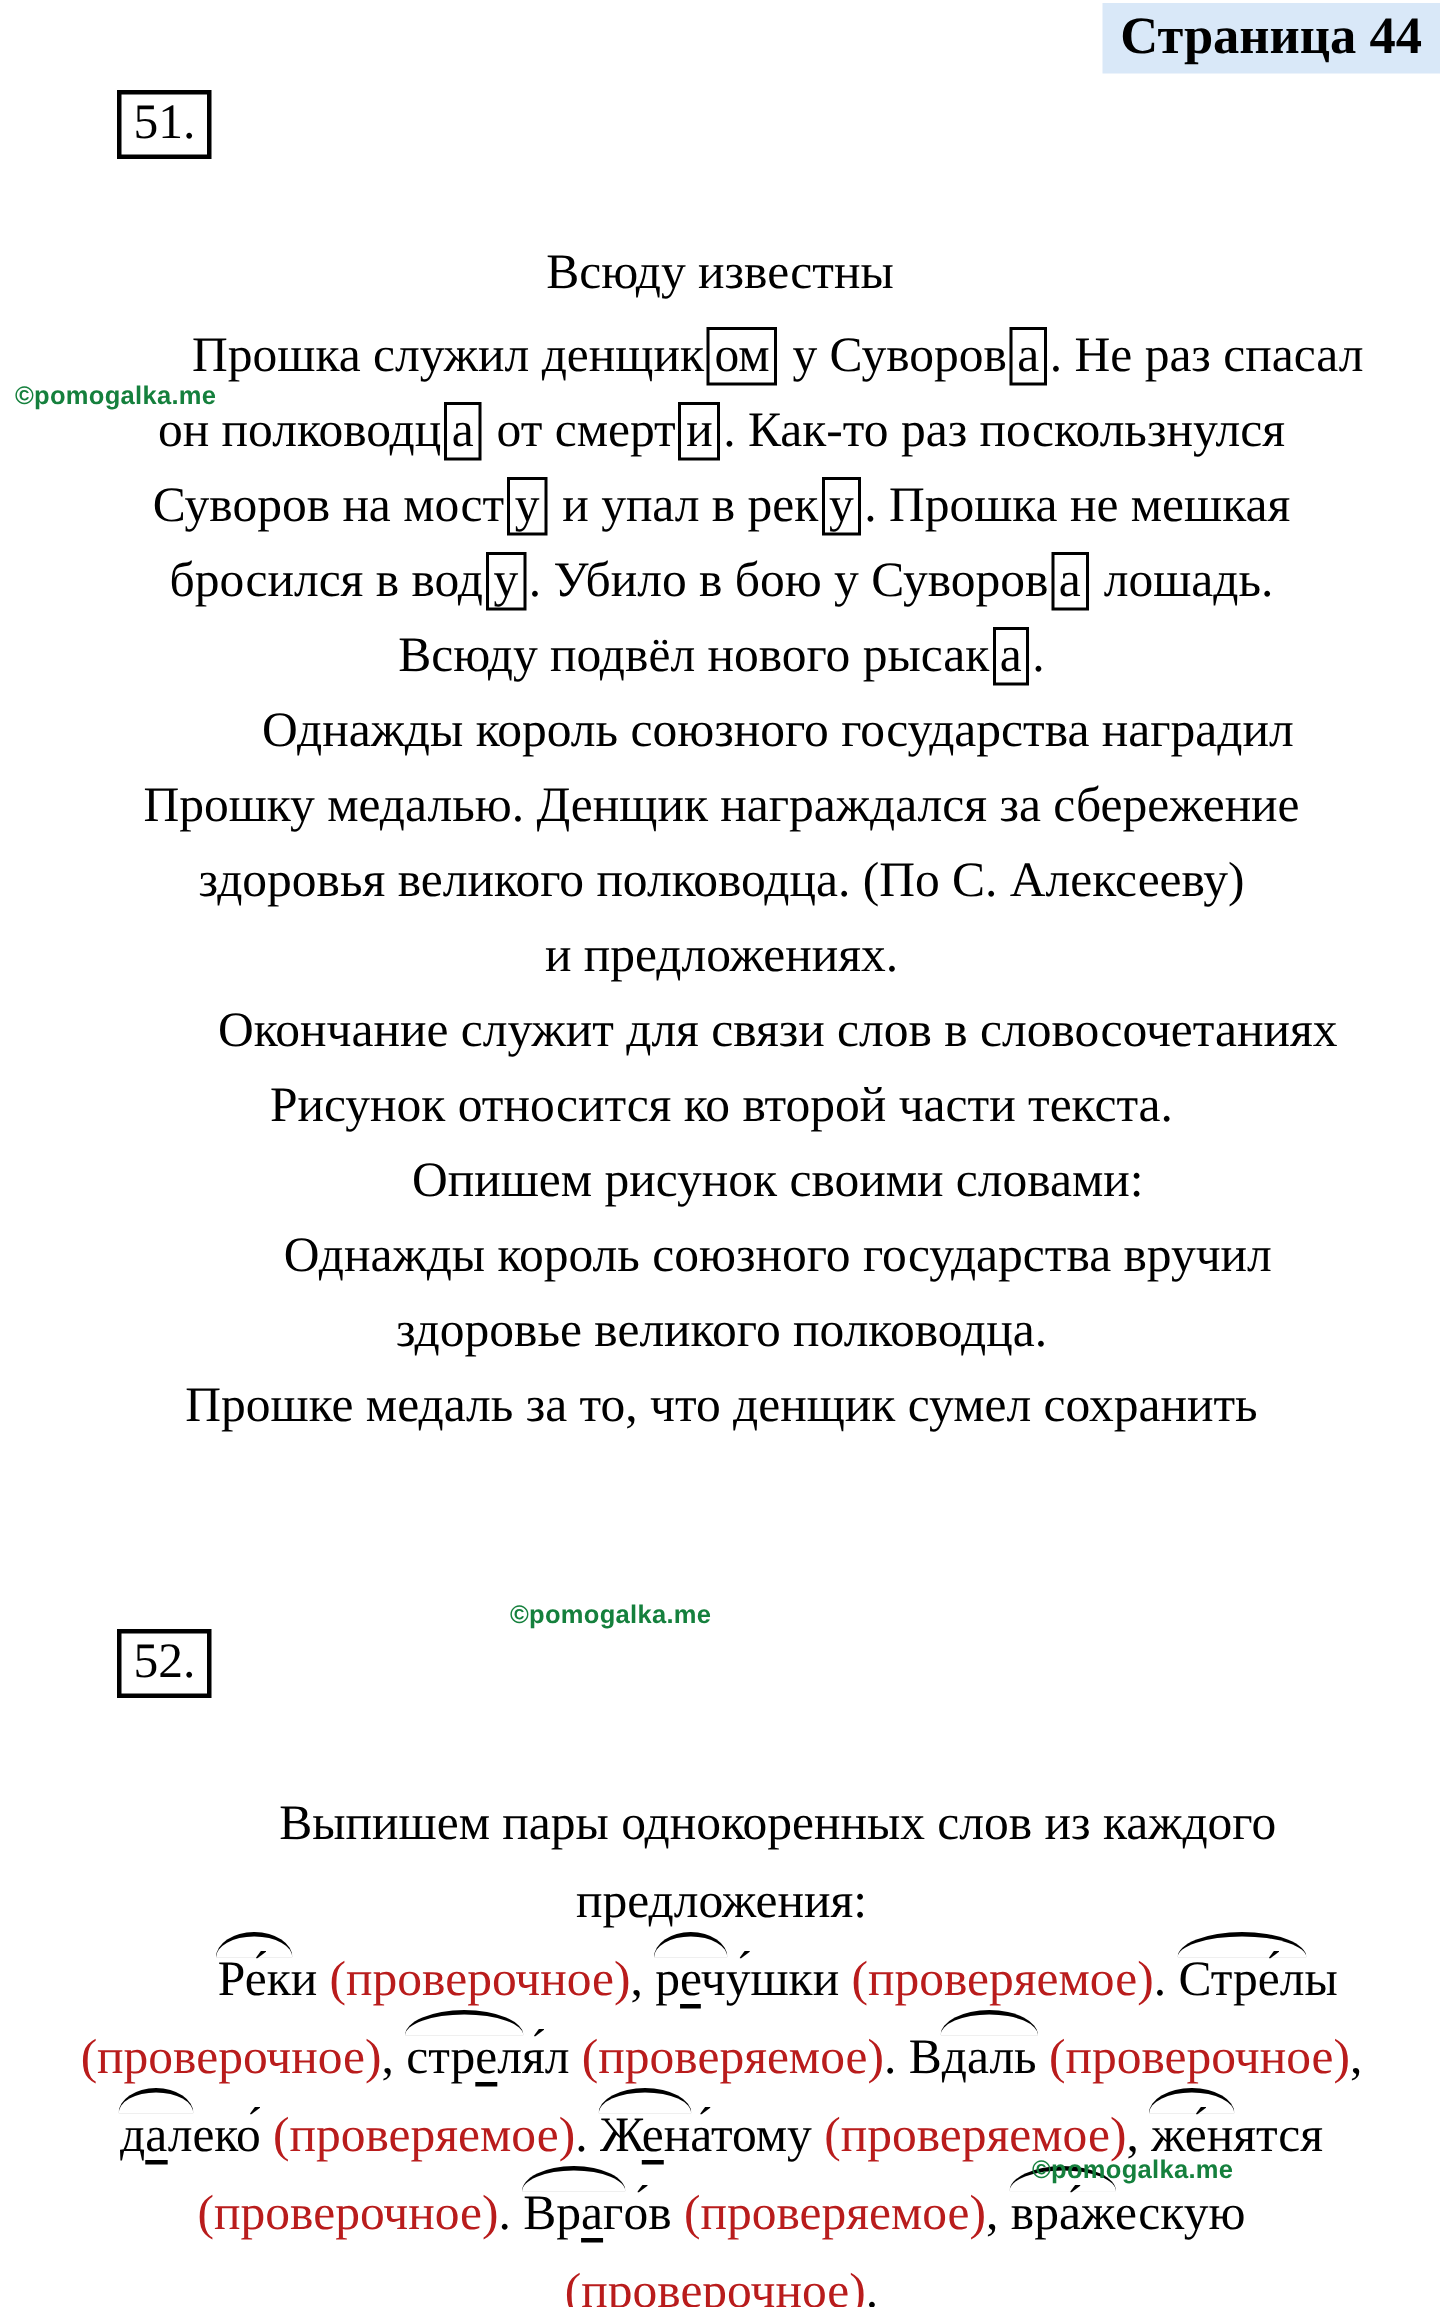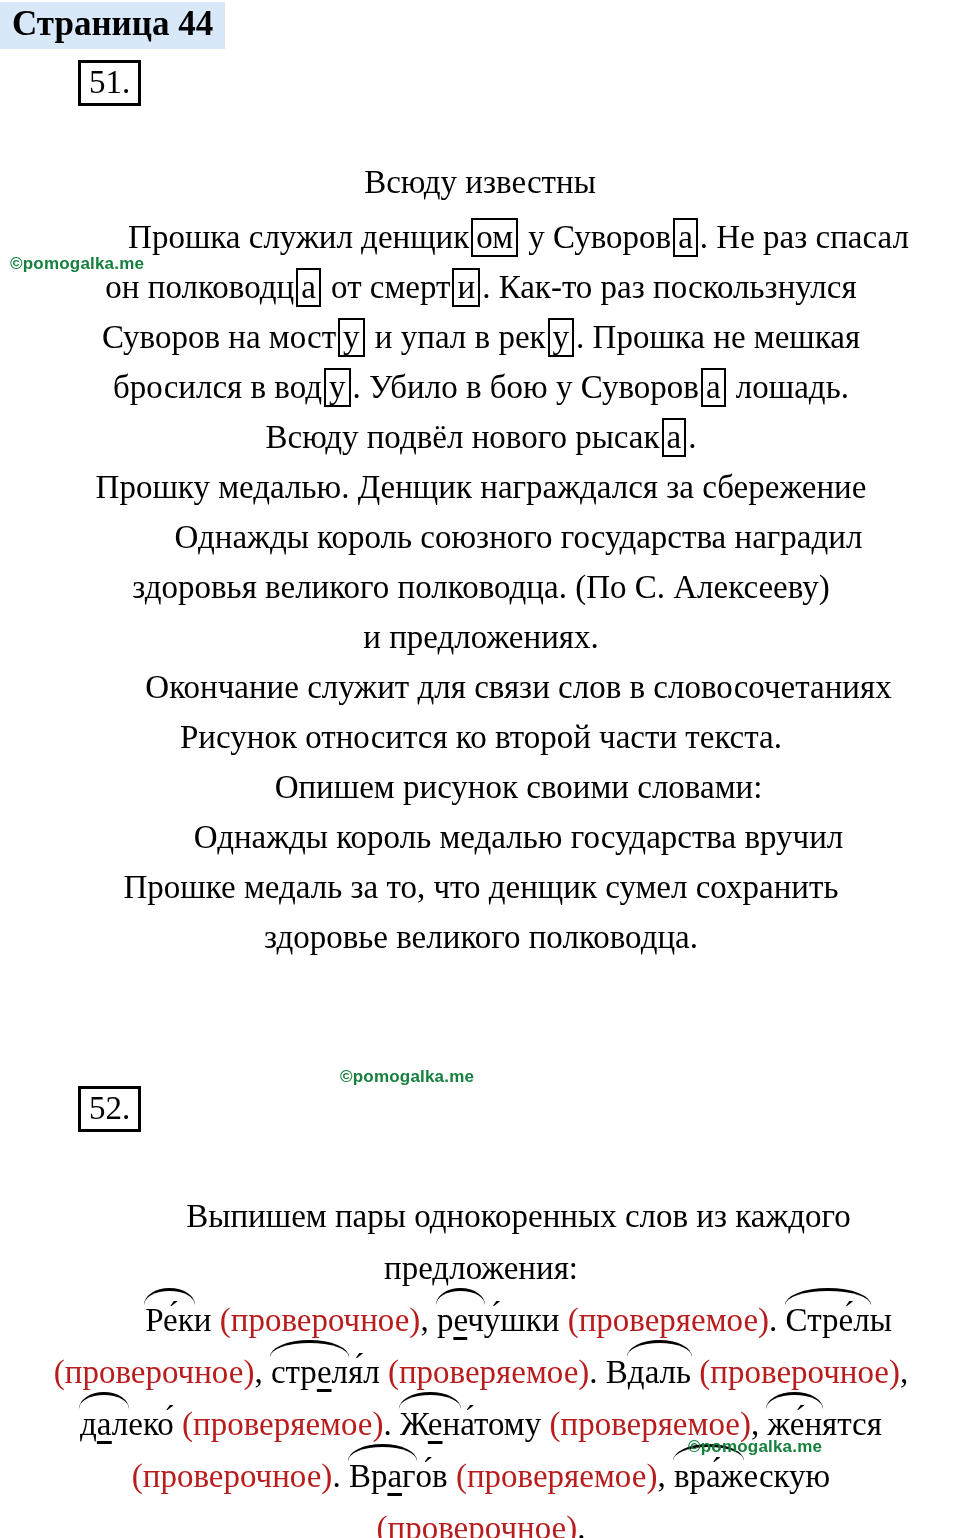--- a/index.html
+++ b/index.html
@@ -1,21 +1,21 @@
 <!DOCTYPE html>
 <html><head>
 <meta charset="utf-8">
 <style>
   html,body{margin:0;padding:0;}
   body{
     width:960px;height:1538px;position:relative;overflow:hidden;
     background:#ffffff;color:#000;
     font-family:"Liberation Serif", serif;
   }
-  .title-row{position:absolute;top:2px;left:0;width:100%;text-align:left;}
+  .title-row{position:absolute;top:2px;left:0;width:100%;text-align:right;}
   .page-title{
     display:inline-block;background:#d9e8f8;padding:3px 12px 5px;
     font-size:35px;font-weight:bold;line-height:1.1;
   }
   .num-box{
     position:absolute;border:3px solid #000;background:#fff;
     font-size:33px;font-weight:normal;padding:1px 8px 3px;line-height:1.1;
   }
   #box51{left:78px;top:60px;}
   #box52{left:78px;top:1086px;}
@@ -67,30 +67,30 @@
 <div class="wm" id="wm1">©pomogalka.me</div>
 
 <div class="heading51">Всюду известны</div>
 
 <div class="text-block" id="text51">
     <div class="line indent"><span>Прошка служил денщик</span><span class="box">ом</span><span> у Суворов</span><span class="box">а</span><span>. Не раз спасал</span></div>
     <div class="line"><span>он полководц</span><span class="box">а</span><span> от смерт</span><span class="box">и</span><span>. Как-то раз поскользнулся</span></div>
     <div class="line"><span>Суворов на мост</span><span class="box">у</span><span> и упал в рек</span><span class="box">у</span><span>. Прошка не мешкая</span></div>
     <div class="line"><span>бросился в вод</span><span class="box">у</span><span>. Убило в бою у Суворов</span><span class="box">а</span><span> лошадь.</span></div>
     <div class="line"><span>Всюду подвёл нового рысак</span><span class="box">а</span><span>.</span></div>
+    <div class="line indent"><span>Однажды король союзного государства наградил</span></div>
     <div class="line"><span>Прошку медалью. Денщик награждался за сбережение</span></div>
-    <div class="line indent"><span>Однажды король союзного государства наградил</span></div>
     <div class="line"><span>здоровья великого полководца. (По С. Алексееву)</span></div>
     <div class="line"><span>и предложениях.</span></div>
     <div class="line indent"><span>Окончание служит для связи слов в словосочетаниях</span></div>
     <div class="line"><span>Рисунок относится ко второй части текста.</span></div>
     <div class="line indent"><span>Опишем рисунок своими словами:</span></div>
-    <div class="line indent"><span>Однажды король медалью государства вручил</span></div>
+    <div class="line indent"><span>Однажды король союзного государства вручил</span></div>
+    <div class="line"><span>здоровье великого полководца.</span></div>
     <div class="line"><span>Прошке медаль за то, что денщик сумел сохранить</span></div>
-    <div class="line"><span>здоровье великого полководца.</span></div>
   </div>
 
 <div class="wm" id="wm2">©pomogalka.me</div>
 
 <div class="num-box" id="box52">52.</div>
 
 <div class="text-block" id="text52">
     <div class="line indent"><span>Выпишем пары однокоренных слов из каждого</span></div>
     <div class="line"><span>предложения:</span></div>
     <div class="line indent"><span class="root">Ре́к</span><span>и</span><span class="gray"> (проверочное)</span><span>, </span><span class="root"><span>р</span><span class="ul">е</span><span>ч</span></span><span>у́шки</span><span class="gray"> (проверяемое)</span><span>. </span><span class="root">Стре́л</span><span>ы</span></div>

